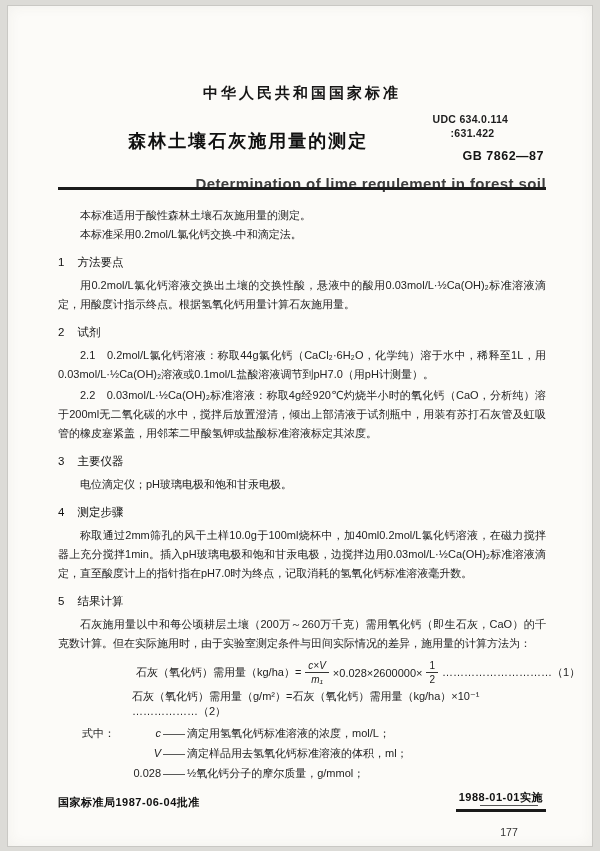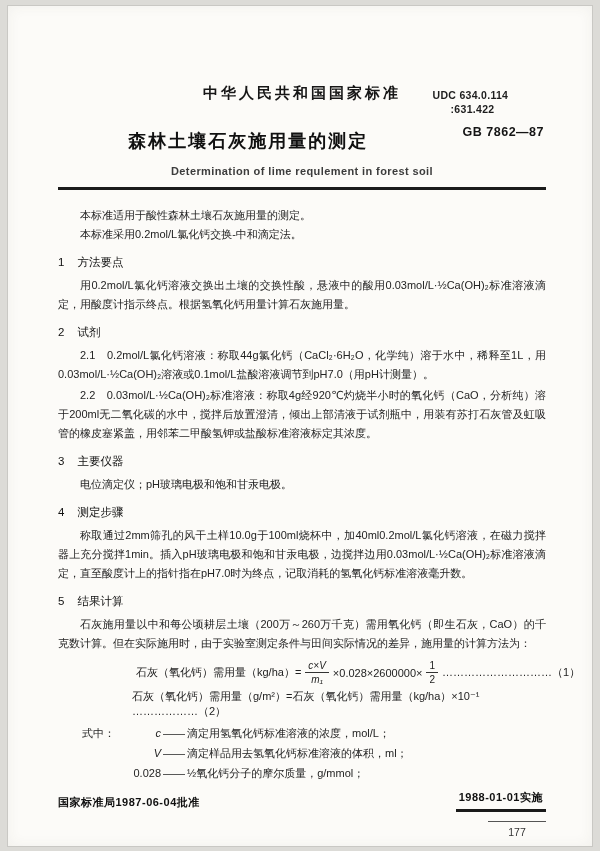--- a/index.html
+++ b/index.html
@@ -19,32 +19,32 @@
   }
   .content { position:absolute; left:50px; right:46px; top:0; }
 
   
   .header { position:relative; height:192px; }
   .std-label {
     position:absolute; top:78px; left:0; width:100%;
     text-align:center; font-size:15px; font-weight:bold;
     letter-spacing:3px; color:#161616;
   }
-  .header-right { position:absolute; top:82px; right:2px; }
+  .header-right { position:absolute; top:106px; right:2px; }
   .udc-line { font-size:10.5px; font-weight:bold; line-height:14px; letter-spacing:0.3px; color:#1d1d1d; }
   .udc-line.udc2 { padding-left:18px; }
   .gb-code { margin-top:9px; font-size:12.5px; font-weight:bold; letter-spacing:0.5px; color:#141414;padding-left:30px; }
   .title-zh {
     position:absolute; top:123px; left:0; width:78%;
     text-align:center; font-size:18px; font-weight:bold;
     letter-spacing:2px; color:#111;
   }
   .title-en {
-    position:absolute; top:159px; left:0; width:100%;
-    text-align:center; font-size:11px; font-weight:bold;
+    position:absolute; top:169px; left:0; width:100%;
+    text-align:right; font-size:15px; font-weight:bold;
     letter-spacing:0.4px; color:#3c3c3c;
   }
   .header-rule { position:absolute; top:181px; left:0; right:0; height:3px; background:#1b1b1b; }
 
   
   .para { font-size:11px; line-height:19px; text-align:justify; color:#232323; }
   .indent { text-indent:22px; }
   .intro { margin-top:8px; }
   .sec-head { margin-top:11px; margin-bottom:6px; font-size:11.5px; font-weight:normal; color:#101010; }
   .sec-num { display:inline-block; margin-right:13px; }
@@ -76,23 +76,23 @@
   .footer-left {
     position:absolute; left:50px; bottom:36px;
     font-size:11px; font-weight:bold; color:#101010; letter-spacing:0.5px;
   }
   .footer-right {
     position:absolute; right:46px; bottom:34px;
     font-size:11px; font-weight:bold; color:#101010; letter-spacing:0.5px;
     border-bottom:3px solid #1a1a1a; padding:0 3px 4px;
   }
   .page-num-block {
-    position:absolute; right:46px; bottom:8px; width:58px;
+    position:absolute; right:54px; bottom:8px; width:58px;
     text-align:center; font-size:10.5px; color:#333;
-    border-top:1px solid #555; padding-top:4px;
+    border-top:1px solid #555; padding-top:20px;
   }
 </style>
 </head>
 <body>
 
 <div class="page">
   <div class="content">
 
     <div class="header">
       <div class="std-label">中华人民共和国国家标准</div>

